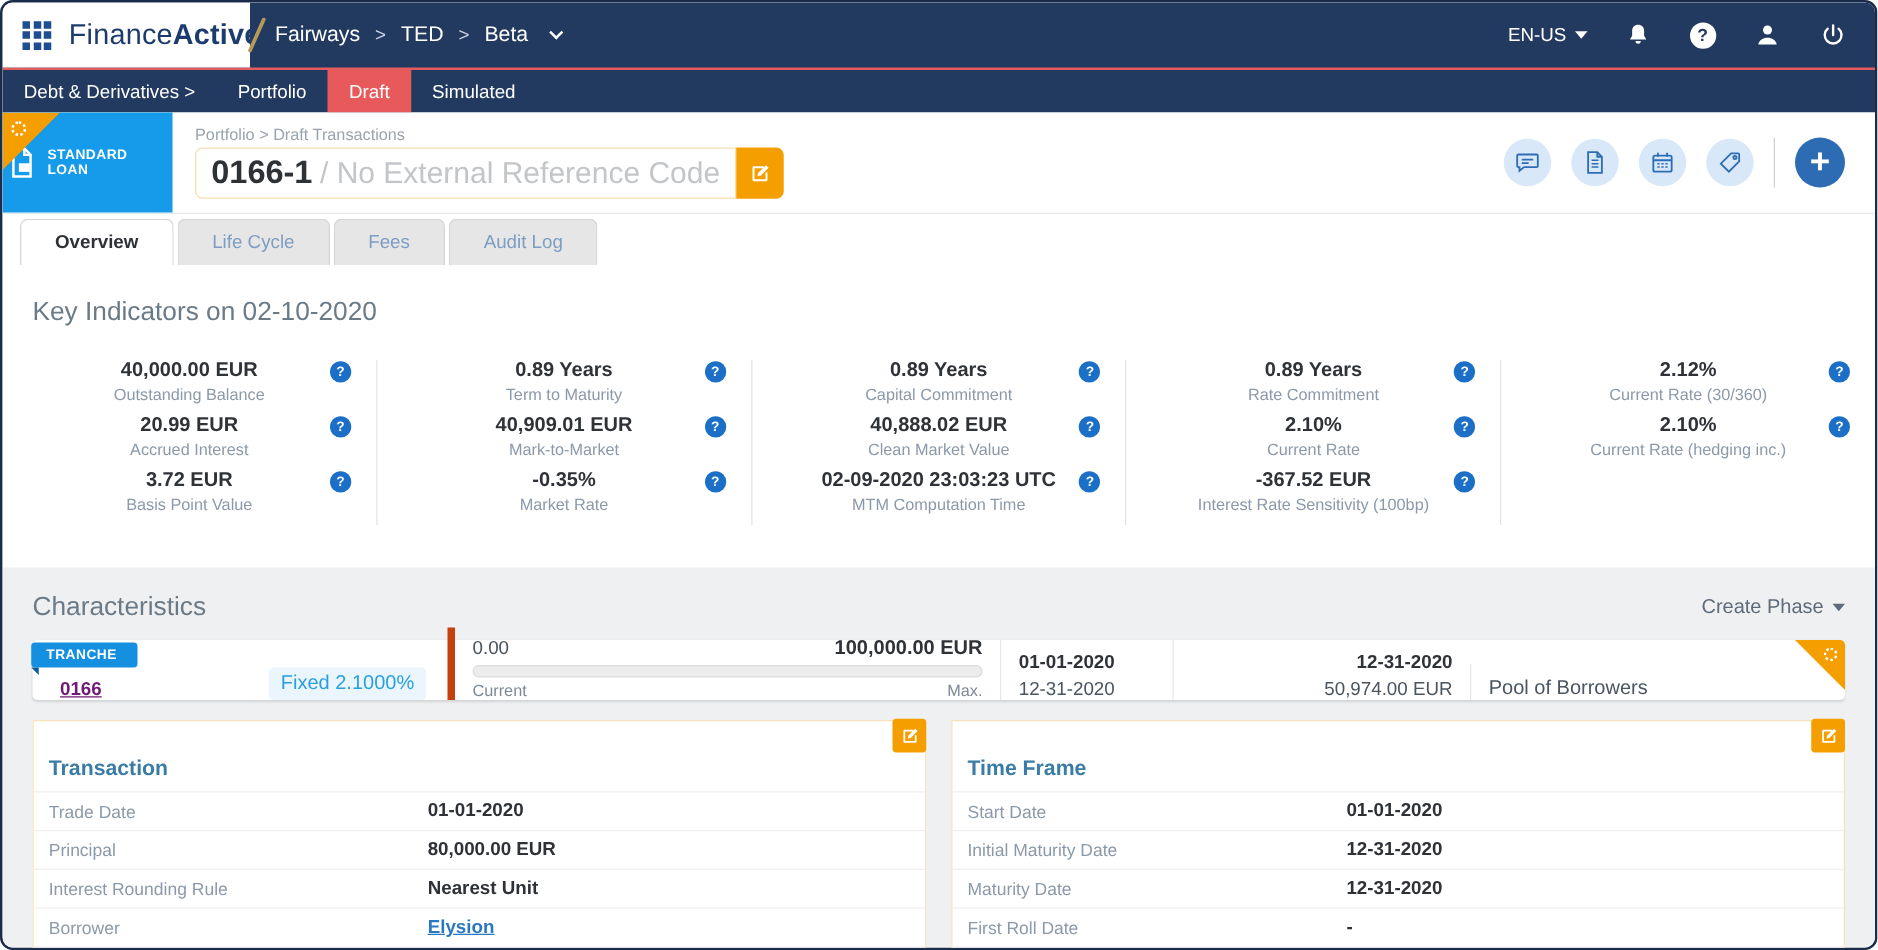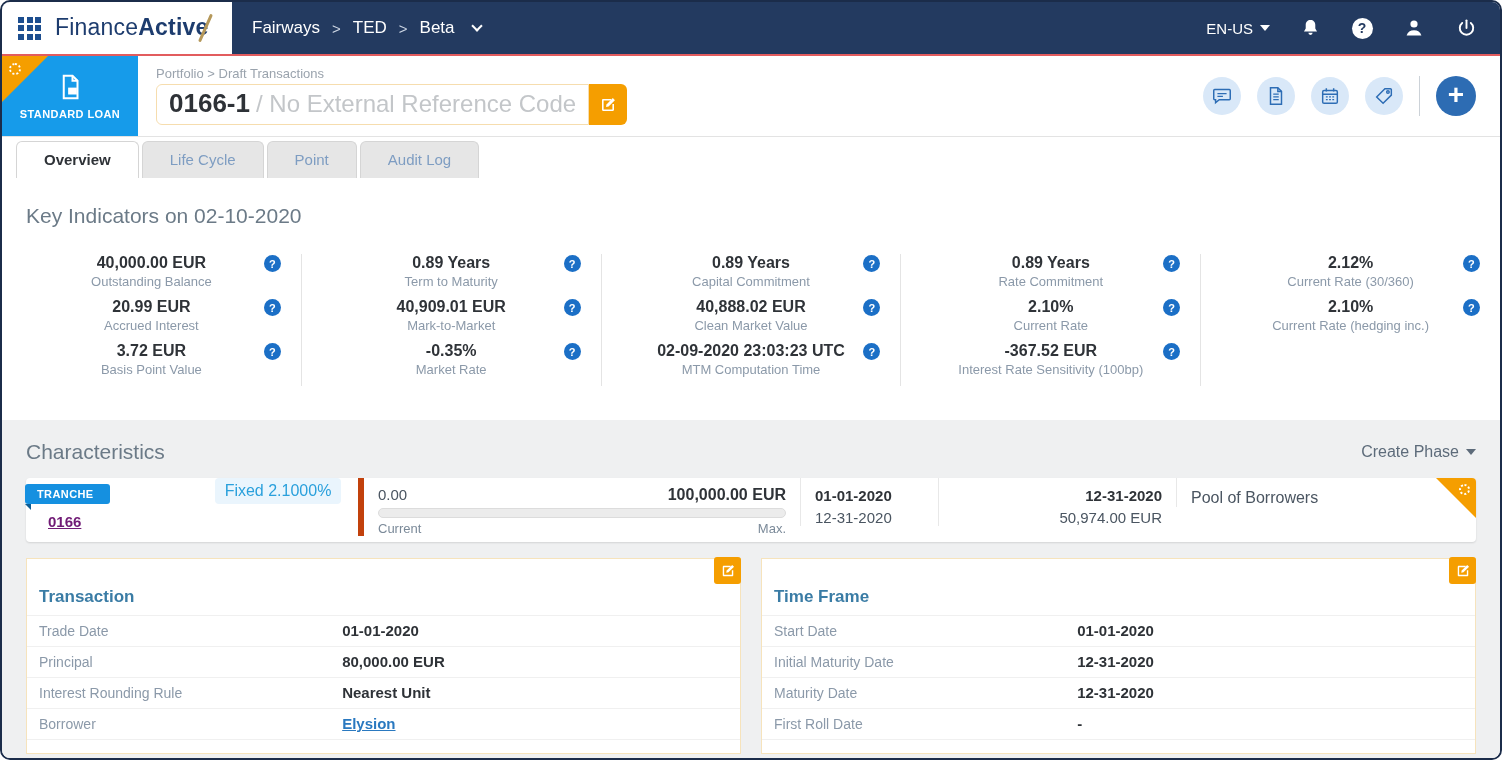--- a/index.html
+++ b/index.html
@@ -2,21 +2,21 @@
 <html><head>
 <meta charset="utf-8">
 <style>
   * { margin:0; padding:0; box-sizing:border-box; }
   html,body { background:#fff; }
   body { font-family:"Liberation Sans","DejaVu Sans",sans-serif; }
   .frame { width:1502px; height:760px; border:2px solid #1b2c4a; border-radius:10px; overflow:hidden; background:#fff; position:relative; }
 
   
   .topbar { height:54px; background:#233a60; display:flex; align-items:stretch; border-bottom:2px solid #e25c5e; }
-  .logo-area { width:230px; background:#fff; display:flex; align-items:center; padding-left:16px; gap:14px; }
+  .logo-area { width:198px; background:#fff; display:flex; align-items:center; padding-left:16px; gap:14px; }
   .grid-icon { display:grid; grid-template-columns:repeat(3,6px); grid-template-rows:repeat(3,6px); gap:2.5px; }
   .grid-icon i { background:#1d4e8f; display:block; }
   .logo-text { font-size:23px; color:#1d3c6e; letter-spacing:.2px; white-space:nowrap; }
   .logo-text b { font-weight:bold; }
   .logo-slash { display:inline-block; width:3px; height:30px; background:#b5985a; transform:rotate(24deg); margin-left:-4px; vertical-align:-8px; border-radius:2px; }
   .top-crumbs { display:flex; align-items:center; gap:12px; color:#fff; font-size:17px; margin-left:20px; }
   .top-crumbs .sep { color:#cdd6e4; font-size:15px; }
   .chev-down { display:inline-block; width:8px; height:8px; border-right:2px solid #fff; border-bottom:2px solid #fff; transform:rotate(45deg); margin-left:6px; margin-top:-4px; }
   .topbar-right { margin-left:auto; display:flex; align-items:center; gap:28px; padding-right:22px; color:#fff; }
   .lang { font-size:15px; display:flex; align-items:center; gap:7px; cursor:pointer; }
@@ -25,21 +25,21 @@
   .circle-help { width:21px; height:21px; border-radius:50%; background:#fff; color:#233a60; font-weight:bold; display:flex; align-items:center; justify-content:center; font-size:14px; }
   .circle-help::before { content:"?"; }
 
   
   .nav { height:34px; background:#233a60; display:flex; align-items:stretch; color:#fff; font-size:15px; }
   .nav-item { display:flex; align-items:center; padding:0 17px; cursor:pointer; white-space:nowrap; }
   .nav-item.active { background:#e8595c; }
 
   
   .header { height:80px; background:#fff; display:flex; align-items:stretch; position:relative; }
-  .loan-badge { width:136px; background:#169bea; color:#fff; display:flex; flex-direction:column; align-items:center; justify-content:center; gap:6px; position:relative; overflow:hidden; }
+  .loan-badge { width:136px; background:#169bea; color:#fff; display:flex; align-items:center; justify-content:center; gap:6px; position:relative; overflow:hidden; }
   .corner-tl { position:absolute; top:0; left:0; width:0; height:0; border-top:46px solid #f59e00; border-right:46px solid transparent; }
   .corner-dots-tl { position:absolute; top:7px; left:7px; width:12px; height:12px; border:2px dotted #fff; border-radius:50%; }
   .loan-badge-label { font-size:11px; font-weight:bold; letter-spacing:.4px; }
   .title-block { padding:10px 0 0 18px; }
   .hdr-crumb { font-size:13px; color:#9aa3ad; margin-bottom:3px; }
   .title-row { display:flex; align-items:stretch; }
   .title-box { border:1px solid #f6ddae; border-radius:6px 0 0 6px; padding:3px 12px 5px; display:flex; align-items:baseline; gap:6px; }
   .title-id { font-size:26px; font-weight:bold; color:#2e3237; }
   .title-suffix { font-size:24px; color:#c3c6c9; }
   .edit-btn-lg { width:38px; background:#f59e00; border-radius:0 6px 6px 0; display:flex; align-items:center; justify-content:center; cursor:pointer; }
@@ -66,21 +66,21 @@
   .help-icon { position:absolute; top:1px; right:12px; width:17px; height:17px; border-radius:50%; background:#1b6fc6; color:#fff; font-size:11px; font-weight:bold; display:flex; align-items:center; justify-content:center; cursor:pointer; }
   .help-icon::before { content:"?"; }
 
   
   .char-section { background:#eff0f1; padding:20px 24px 0; height:100%; }
   .char-head { display:flex; align-items:center; }
   .char-title { font-size:21px; color:#6b7a87; font-weight:400; }
   .create-phase { margin-left:auto; font-size:16px; color:#5d6b7a; display:flex; align-items:center; gap:7px; cursor:pointer; }
   .caret-down-g { width:0; height:0; border-left:5px solid transparent; border-right:5px solid transparent; border-top:6px solid #5d6b7a; }
 
-  .tranche-card { background:#fff; border-radius:4px; margin-top:14px; height:64px; display:flex; align-items:flex-start; position:relative; box-shadow:0 1px 2px rgba(0,0,0,.12); }
+  .tranche-card { background:#fff; border-radius:4px; margin-top:14px; height:48px; display:flex; align-items:flex-end; position:relative; box-shadow:0 1px 2px rgba(0,0,0,.12); }
   .corner-tr { position:absolute; top:0; right:0; width:0; height:0; border-top:40px solid #f59e00; border-left:40px solid transparent; border-radius:0 4px 0 0; }
   .corner-dots-tr { position:absolute; top:6px; right:6px; width:11px; height:11px; border:2px dotted #fff; border-radius:50%; }
   .tr-left { width:172px; padding:6px 0 0 4px; }
   .ribbon { display:inline-block; background:#1590e0; color:#fff; font-size:11px; font-weight:bold; letter-spacing:.4px; padding:4px 16px 4px 12px; border-radius:3px; margin-left:-5px; position:relative; }
   .ribbon::after { content:""; position:absolute; left:0; bottom:-6px; width:0; height:0; border-top:6px solid #0d5d94; border-left:6px solid transparent; }
   .tranche-id { display:block; margin:9px 0 0 18px; font-size:15px; font-weight:bold; color:#701a75; text-decoration:underline; cursor:pointer; }
   .tr-rate-cell { width:160px; display:flex; align-items:center; justify-content:center; }
   .rate-pill { background:#eaf5fd; color:#2aa0dc; font-size:16px; padding:4px 10px; border-radius:4px; white-space:nowrap; }
   .tr-progress { flex:1; border-left:6px solid #c2410c; padding:8px 14px 0; }
   .prog-top { display:flex; font-size:15px; color:#4a5561; }
@@ -153,20 +153,26 @@
       </div>
       <div class="tb-icon">
         <svg viewBox="0 0 24 24" width="23" height="23" fill="none" stroke="#fff" stroke-width="2" stroke-linecap="round">
             <path d="M12 3.5v8"></path>
             <path d="M7.5 6.2a7 7 0 1 0 9 0"></path>
           </svg>
       </div>
     </div>
   </div>
 
+  <div class="nav">
+    <div class="nav-item">Debt &amp; Derivatives &gt;</div>
+    <div class="nav-item">Portfolio</div>
+    <div class="nav-item active">Draft</div>
+    <div class="nav-item">Simulated</div>
+  </div>
 
   <div class="header">
     <div class="loan-badge">
       <span class="corner-tl"></span>
       <span class="corner-dots-tl"></span>
       <svg viewBox="0 0 24 24" width="30" height="30" fill="none" stroke="#fff" stroke-width="1.6">
           <path d="M7 3h7l4 4v14H7z"></path>
           <path d="M14 3v4h4"></path>
           <rect x="10.5" y="12.5" width="7" height="5.5" fill="#fff" stroke="none"></rect>
         </svg>
@@ -216,21 +222,21 @@
           </svg>
       </div>
       <div class="vdiv"></div>
       <div class="plus-btn"></div>
     </div>
   </div>
 
   <div class="tabs">
     <div class="tab active">Overview</div>
     <div class="tab">Life Cycle</div>
-    <div class="tab">Point</div>
+    <div class="tab">Fees</div>
     <div class="tab">Audit Log</div>
   </div>
 
   <div class="ki-section">
     <div class="ki-title">Key Indicators on 02-10-2020</div>
     <div class="ki-grid">
 
       <div class="ki-col">
         <div class="ki-item">
           <div class="ki-value">40,000.00 EUR</div>

